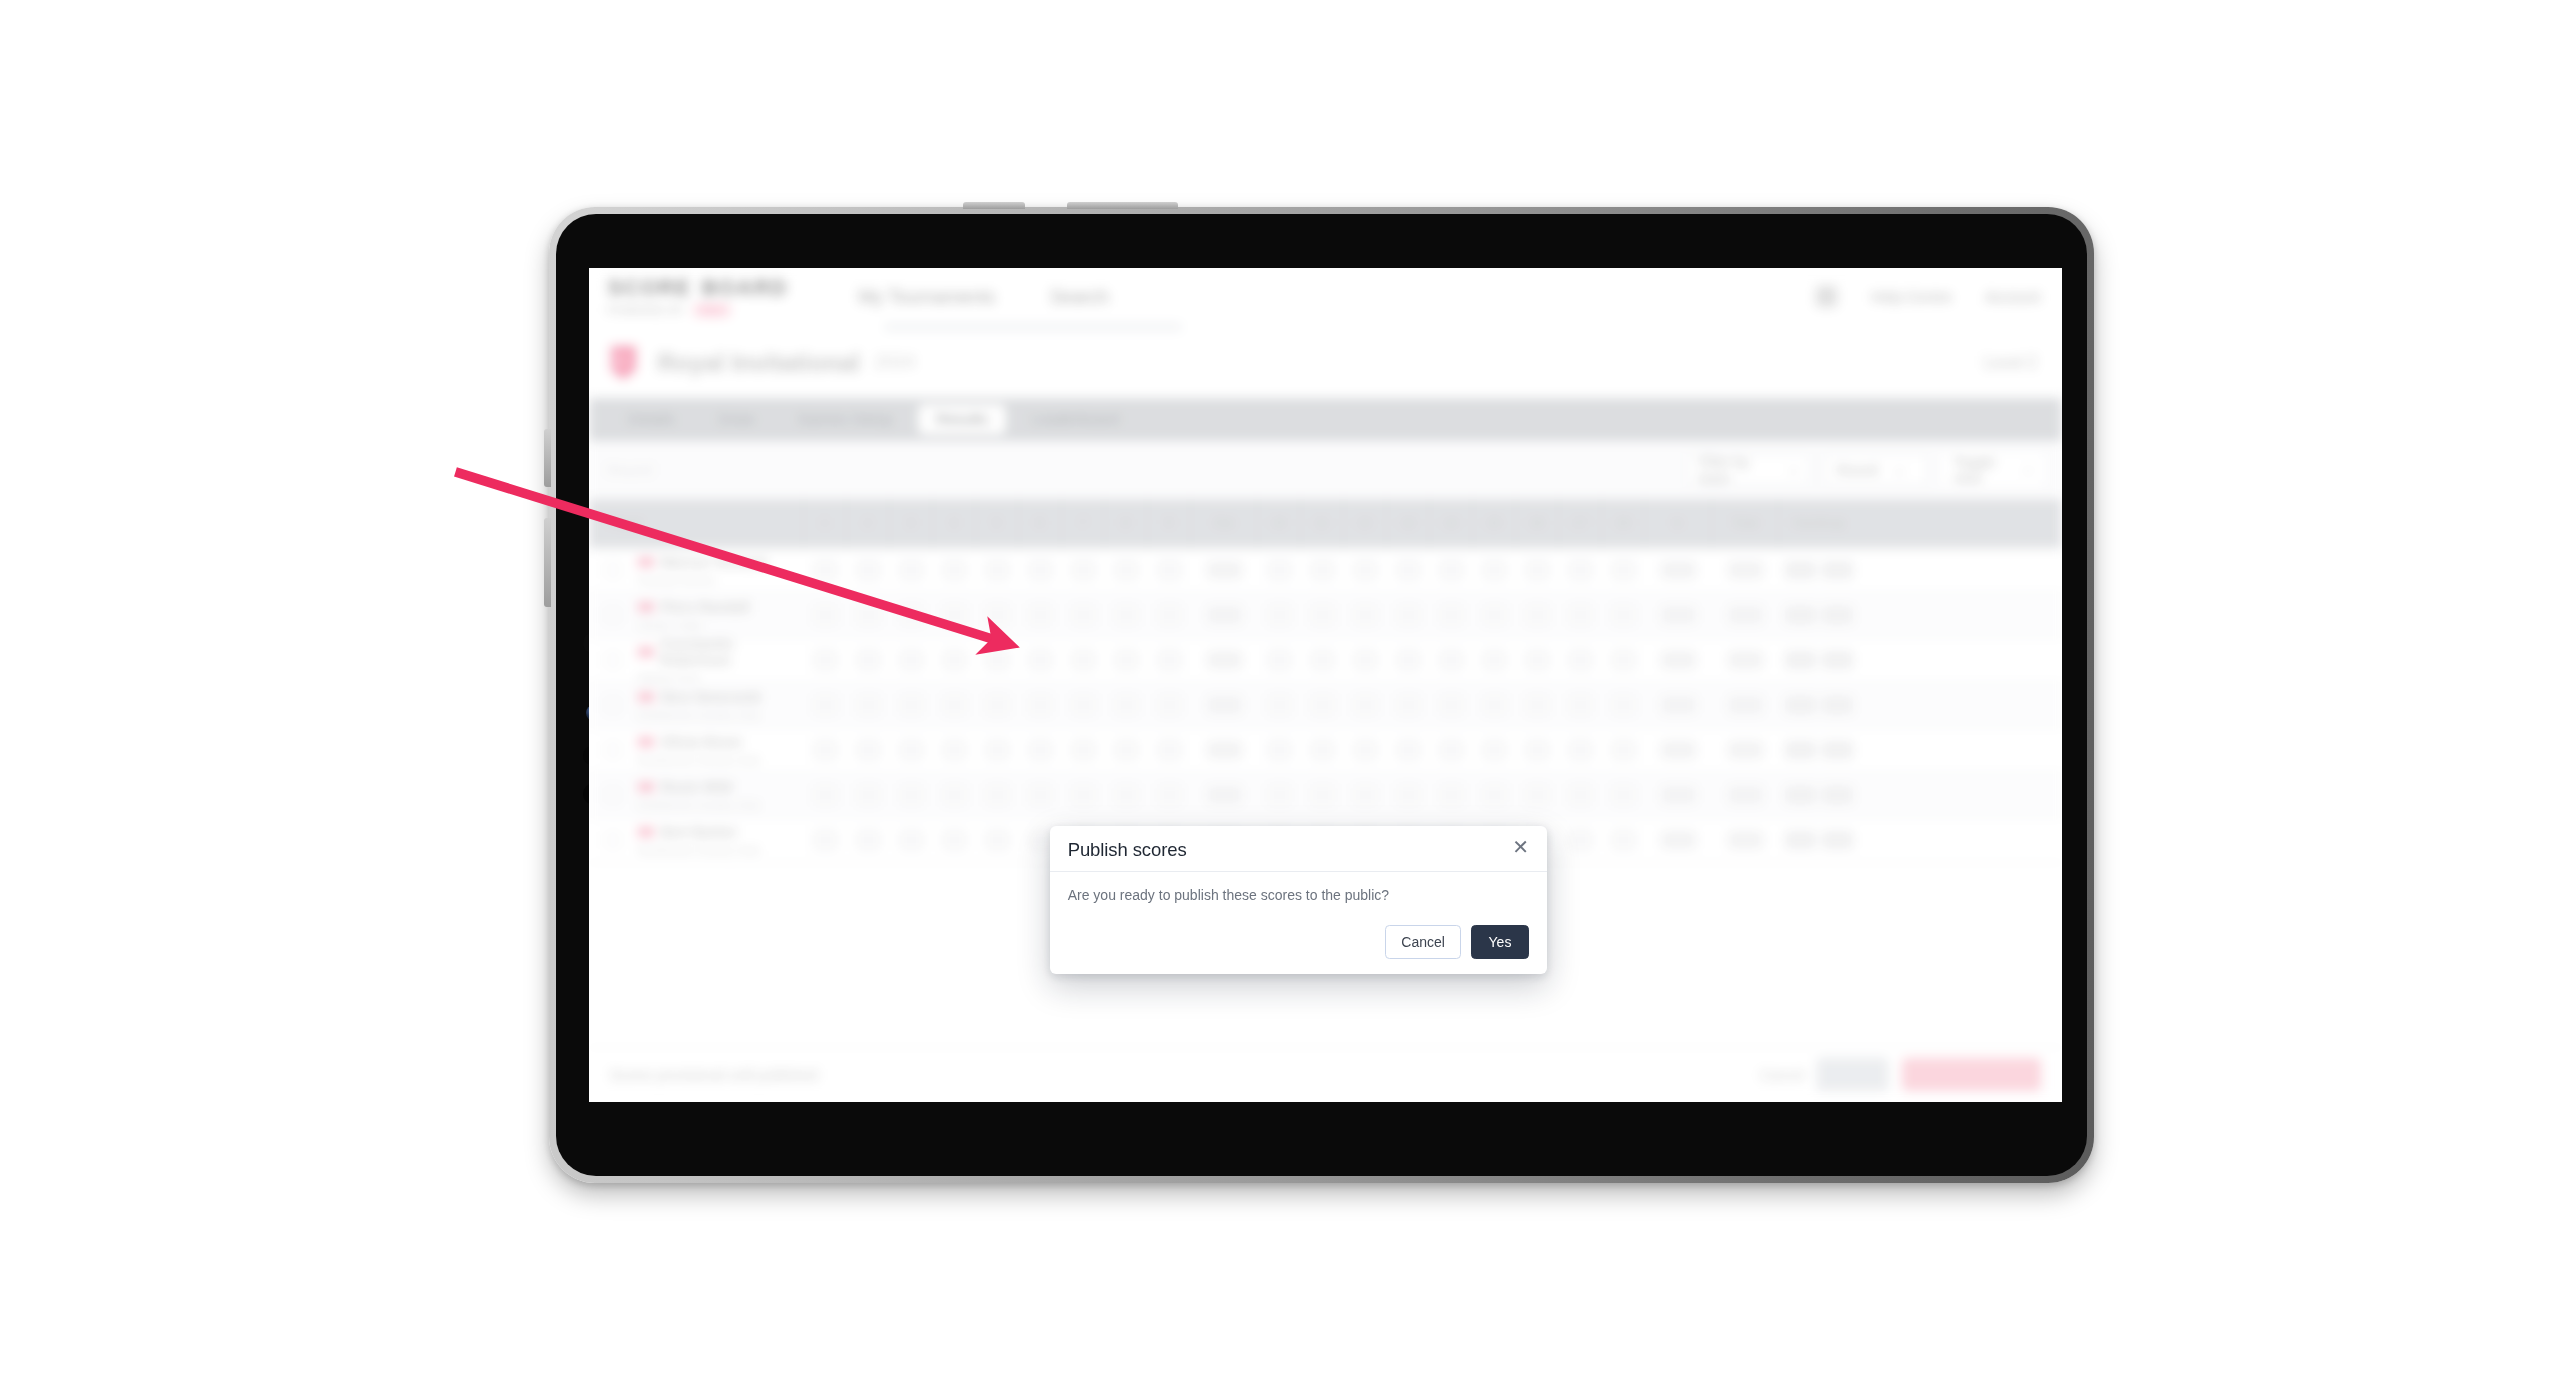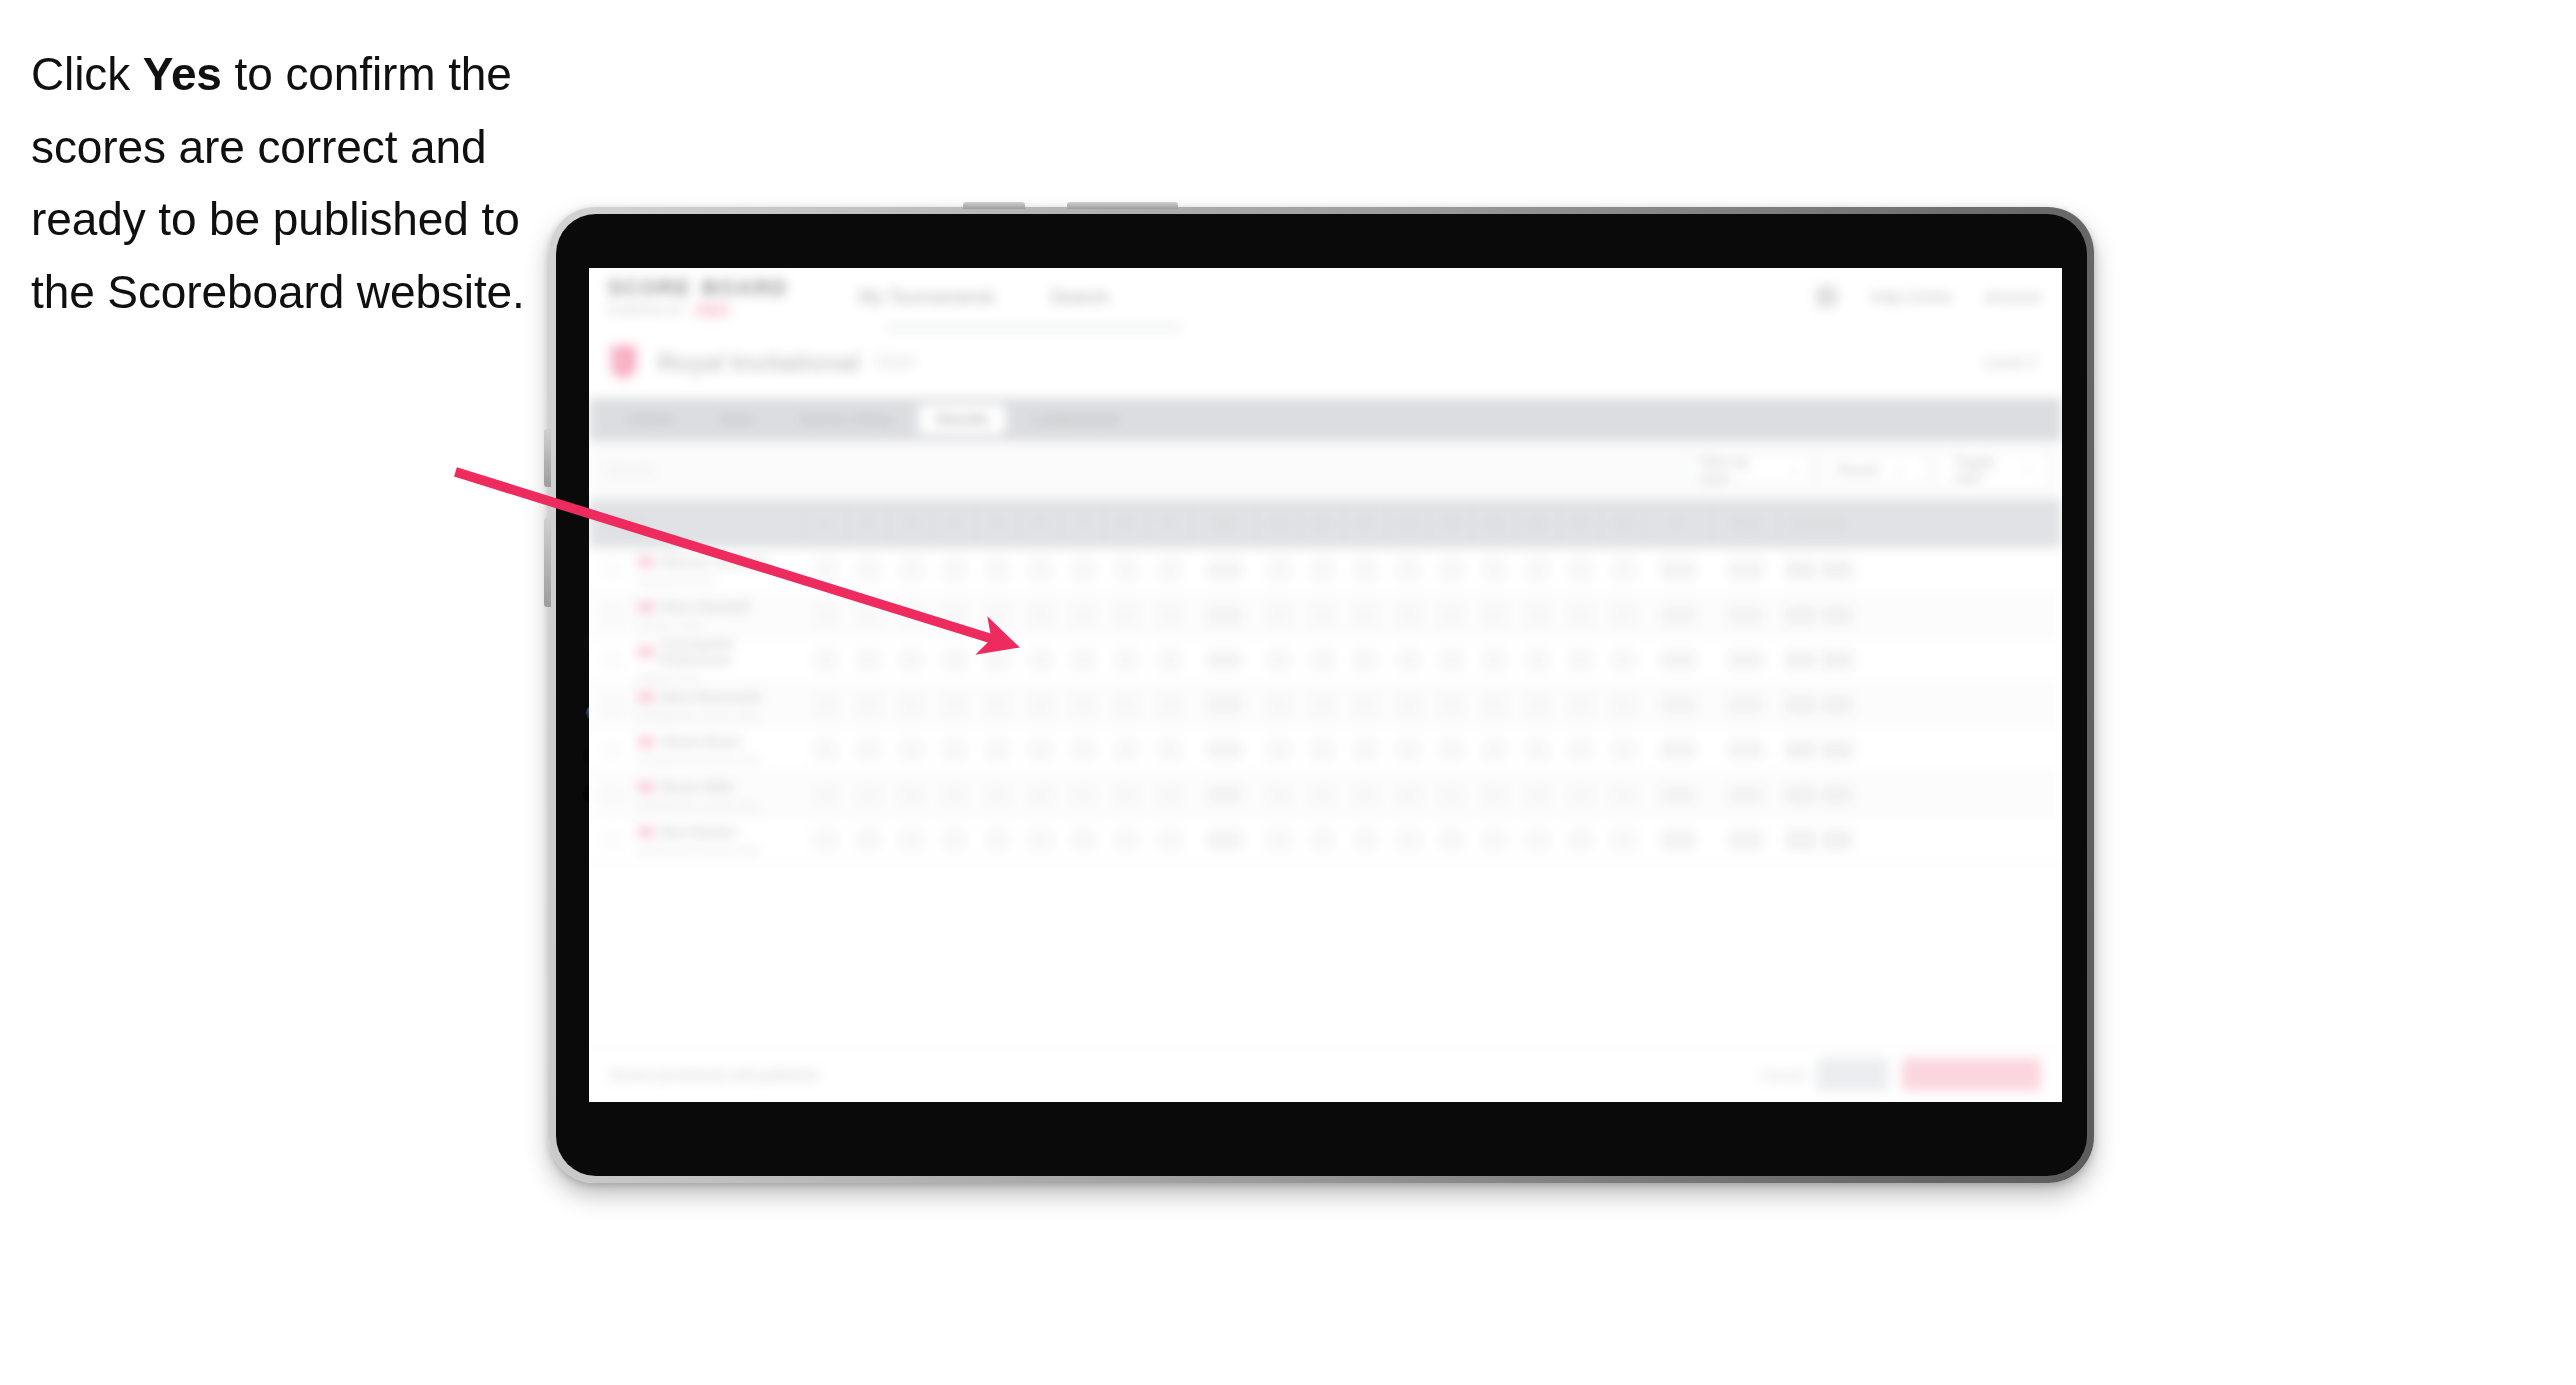--- a/index.html
+++ b/index.html
@@ -277,23 +277,20 @@
   .btn-yes {
     min-width: 56px; padding: 0 16.3px;
     background: #2b3649; color: #ffffff; border: 0.7px solid #2b3649;
   }
 </style>
 </head>
 <body>
 
 <div id="root">
 
-  <div class="instruction">
-    <span>Click </span><b>Yes</b><span> to confirm the scores are correct and ready to be published to the Scoreboard website.</span>
-  </div>
 
   <div class="device">
 
     <div class="nub top-a"></div>
     <div class="nub top-b"></div>
     <div class="nub left-a"></div>
     <div class="nub left-b"></div>
 
     <div class="device-bezel">
 
@@ -959,20 +956,33 @@
             <div class="foot-right">
               <div class="foot-link">Cancel</div>
               <div class="btn-ghost"></div>
               <div class="btn-danger"></div>
             </div>
           </div>
         </div>
 
         <div class="modal-scrim"></div>
 
+        <div class="modal">
+          <div class="modal-head">
+            <div class="modal-title">Publish scores</div>
+            <div class="modal-close">✕</div>
+          </div>
+          <div class="modal-body">
+            <div class="modal-text">Are you ready to publish these scores to the public?</div>
+          </div>
+          <div class="modal-actions">
+            <button class="btn btn-cancel">Cancel</button>
+            <button class="btn btn-yes">Yes</button>
+          </div>
+        </div>
 
       </div>
     </div>
   </div>
 
   <svg class="arrow-layer" viewBox="0 0 3484 1874" xmlns="http://www.w3.org/2000/svg">
     <defs>
       <marker id="arrowhead" markerWidth="4.2" markerHeight="4.2" refX="2.0" refY="2.1" orient="auto" markerUnits="strokeWidth">
         <path d="M0,0 L4.2,2.1 L0,4.2 L1.1,2.1 Z" fill="#ED2B5F"></path>
       </marker>

